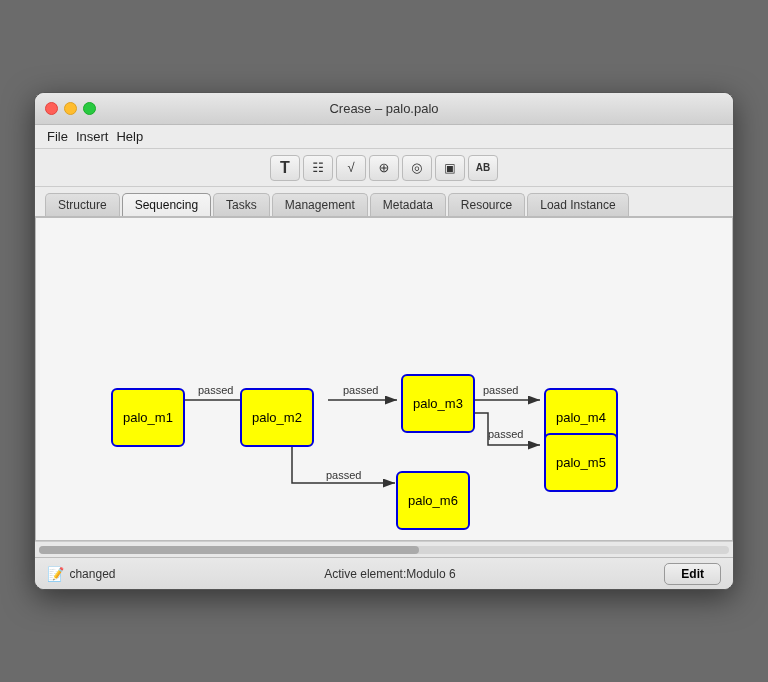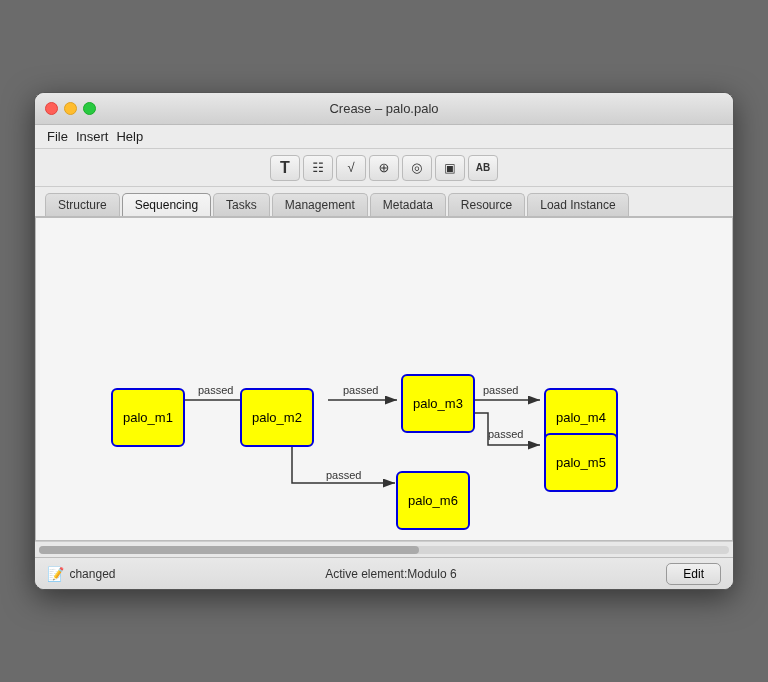--- a/index.html
+++ b/index.html
@@ -193,20 +193,21 @@
       font-size: 12px;
       color: #333;
     }
     .edit-btn {
       padding: 3px 16px;
       background: linear-gradient(to bottom, #f0f0f0, #ddd);
       border: 1px solid #999;
       border-radius: 5px;
       font-size: 12px;
       cursor: pointer;
+      font-weight: bold;
     }
   </style>
 </head>
 <body>
 
 <div class="window">
 
   <div class="title-bar">
     <div class="traffic-lights">
       <div class="traffic-light tl-close"></div>

